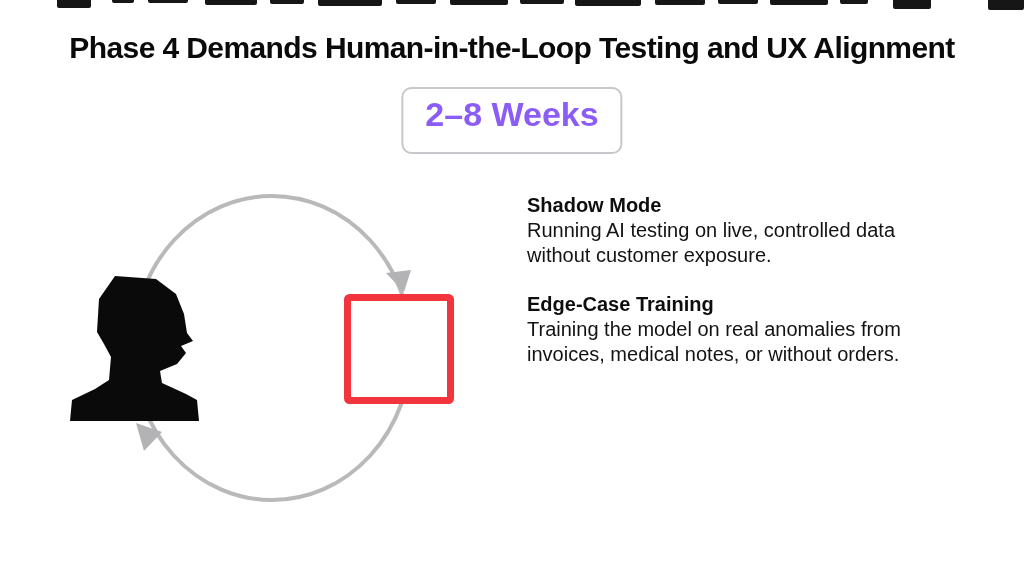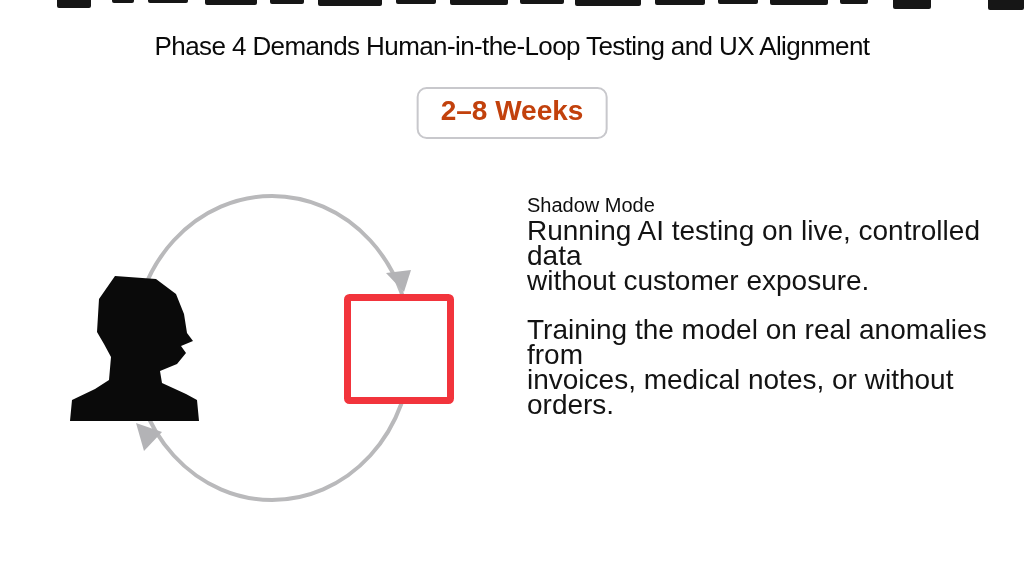--- a/index.html
+++ b/index.html
@@ -15,62 +15,62 @@
   
   .top-artifacts { position: absolute; top: 0; left: 0; width: 1024px; height: 12px; }
   .top-artifacts .frag { position: absolute; top: 0; background: #161616; border-radius: 0 0 2px 2px; }
 
   
   .slide-title {
     position: absolute;
     top: 31px; left: 0; right: 0;
     margin: 0;
     text-align: center;
-    font-size: 26px;
-    font-weight: 400;
+    font-size: 30px;
+    font-weight: 700;
     letter-spacing: -0.6px;
     color: #0a0a0a;
     white-space: nowrap;
   }
 
   
   .duration-badge {
     position: absolute;
     top: 87px; left: 50%;
     transform: translateX(-50%);
     background: #ffffff;
     border: 2px solid #c8c8cc;
     border-radius: 10px;
-    padding: 6px 22px 10px 22px;
-    font-size: 28px;
+    padding: 6px 22px 18px 22px;
+    font-size: 34px;
     font-weight: 700;
-    color: #c2410c;
+    color: #8b5cf6;
     white-space: nowrap;
   }
 
   
   .diagram { position: absolute; left: 55px; top: 170px; width: 430px; height: 355px; }
 
   
   .content-col {
     position: absolute;
     left: 527px; top: 193px;
     width: 495px;
   }
   .section { margin: 0 0 24px 0; }
   .section h2 {
     margin: 0;
     font-size: 20px;
-    font-weight: 400;
+    font-weight: 700;
     line-height: 25px;
     color: #0e0e0e;
   }
   .section p {
     margin: 0;
-    font-size: 28px;
+    font-size: 20px;
     line-height: 25px;
     color: #131313;
     white-space: pre-line;
   }
 </style>
 </head>
 <body>
 
 <div>
 
@@ -110,20 +110,21 @@
     <polygon points="60,106 101,109 121,124 129,144 132,163 138,171 126,176 131,183 122,194 105,201 107,213 131,224 142,230 144,251 15,251 17,230 40,219 54,210 56,187 49,174 42,162 44,129" fill="#0a0a0a"></polygon>
   </svg>
 
   <div class="content-col">
     <div class="section">
       <h2>Shadow Mode</h2>
       <p>Running AI testing on live, controlled data
 without customer exposure.</p>
     </div>
     <div class="section">
+      <h2>Edge-Case Training</h2>
       <p>Training the model on real anomalies from
 invoices, medical notes, or without orders.</p>
     </div>
     <div class="section">
     </div>
   </div>
 
 </div>
 
 </body></html>

